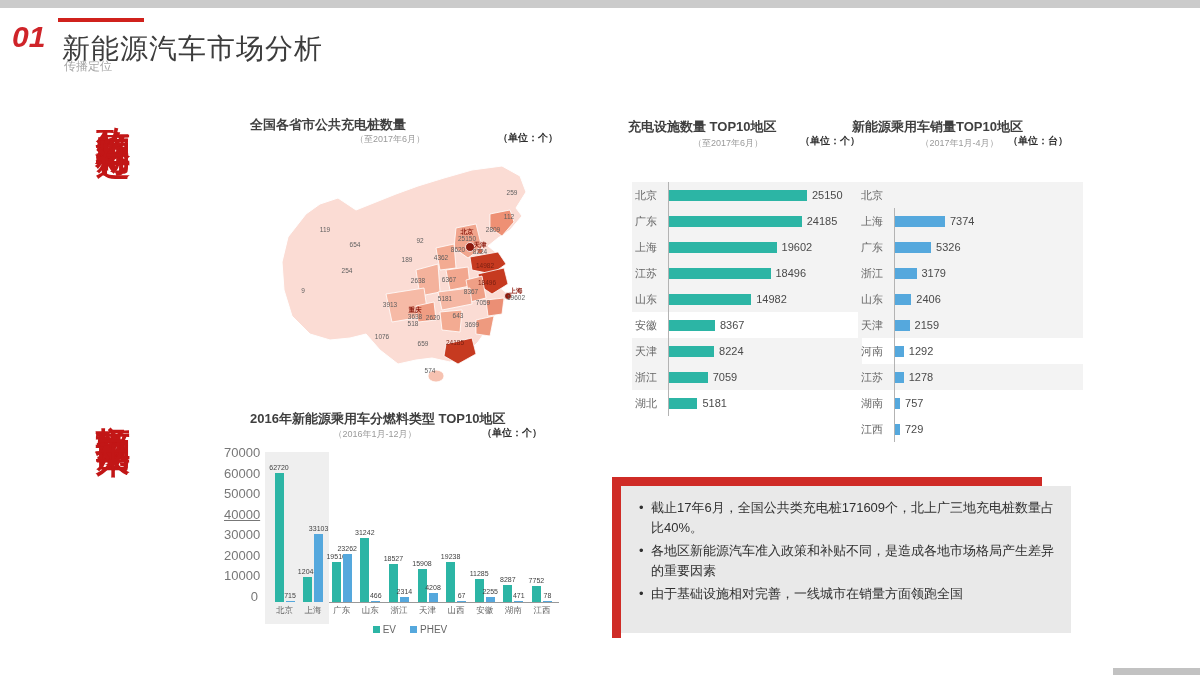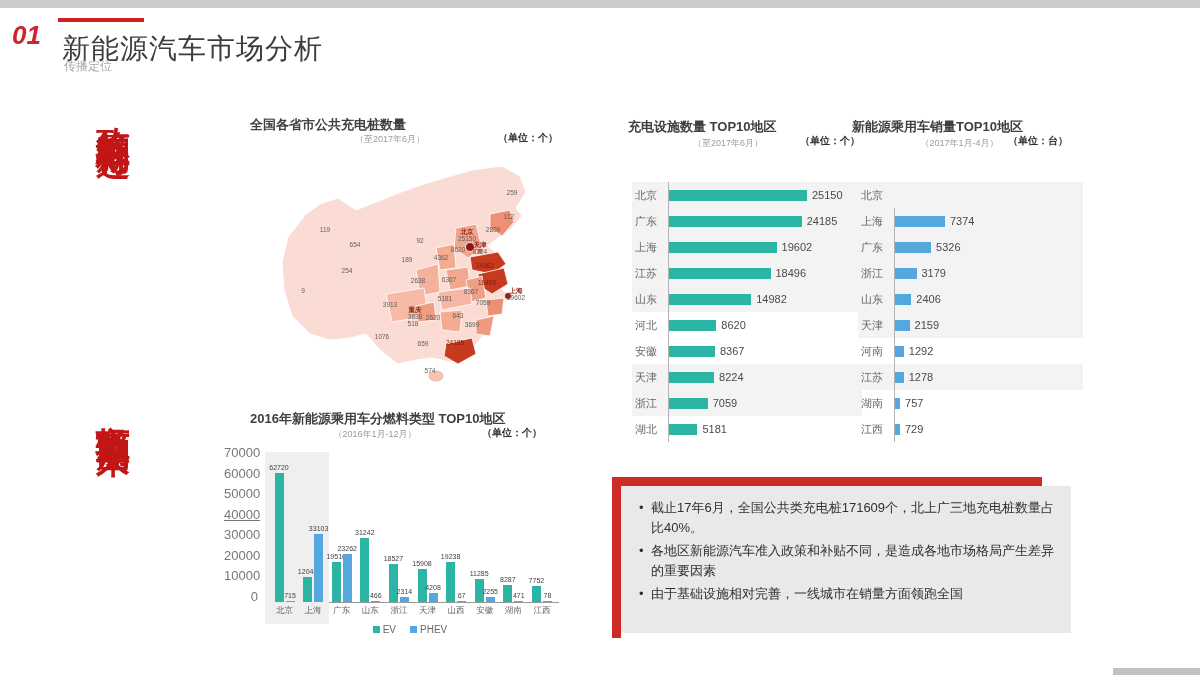--- a/index.html
+++ b/index.html
@@ -1,21 +1,21 @@
 <!DOCTYPE html>
 <html><head>
 <meta charset="utf-8">
 <style>
   html,body{margin:0;padding:0}
   body{width:1200px;height:675px;position:relative;background:#fff;overflow:hidden;
        font-family:"Liberation Sans","DejaVu Sans",sans-serif;color:#333}
   .abs{position:absolute}
   #top-strip{left:0;top:0;width:1200px;height:8px;background:#cbcbcb}
   #hdr-line{left:58px;top:18px;width:86px;height:4px;background:#d0211c}
-  #hdr-num{left:12px;top:20px;font-size:26px;font-weight:bold;font-style:italic;color:#cf2429}
+  #hdr-num{left:12px;top:20px;font-size:30px;font-weight:bold;font-style:italic;color:#cf2429}
   #hdr-title{left:62px;top:30px;font-size:28px;color:#3d3d3d;letter-spacing:1px}
   #hdr-sub{left:64px;top:58px;font-size:12px;color:#a5a5a5}
   .vbanner{writing-mode:vertical-rl;font-size:34px;font-weight:bold;color:#c21616;letter-spacing:3px;line-height:1.1}
   #vbanner1{left:94px;top:100px}
   #vbanner2{left:94px;top:398px}
   .chart-title{font-size:13px;font-weight:bold;color:#3f3f3f;text-align:left}
   .chart-sub{font-size:9px;color:#9a9a9a;text-align:center}
   .chart-unit{font-size:10px;font-weight:bold;color:#2f2f2f}
   
   .hchart{position:absolute}
@@ -158,27 +158,20 @@
       </div>
     </div>
     <div class="hrow band">
       <span class="hlabel">山东</span>
       <div class="htrack">
         <div class="hbar" style="width:82.2px;background:#2cb5a5"></div>
         <span class="hval">14982</span>
       </div>
     </div>
     <div class="hrow">
-      <span class="hlabel">河北</span>
-      <div class="htrack">
-        <div class="hbar" style="width:47.3px;background:#2cb5a5"></div>
-        <span class="hval">8620</span>
-      </div>
-    </div>
-    <div class="hrow">
       <span class="hlabel">安徽</span>
       <div class="htrack">
         <div class="hbar" style="width:45.9px;background:#2cb5a5"></div>
         <span class="hval">8367</span>
       </div>
     </div>
     <div class="hrow band">
       <span class="hlabel">天津</span>
       <div class="htrack">
         <div class="hbar" style="width:45.1px;background:#2cb5a5"></div>

